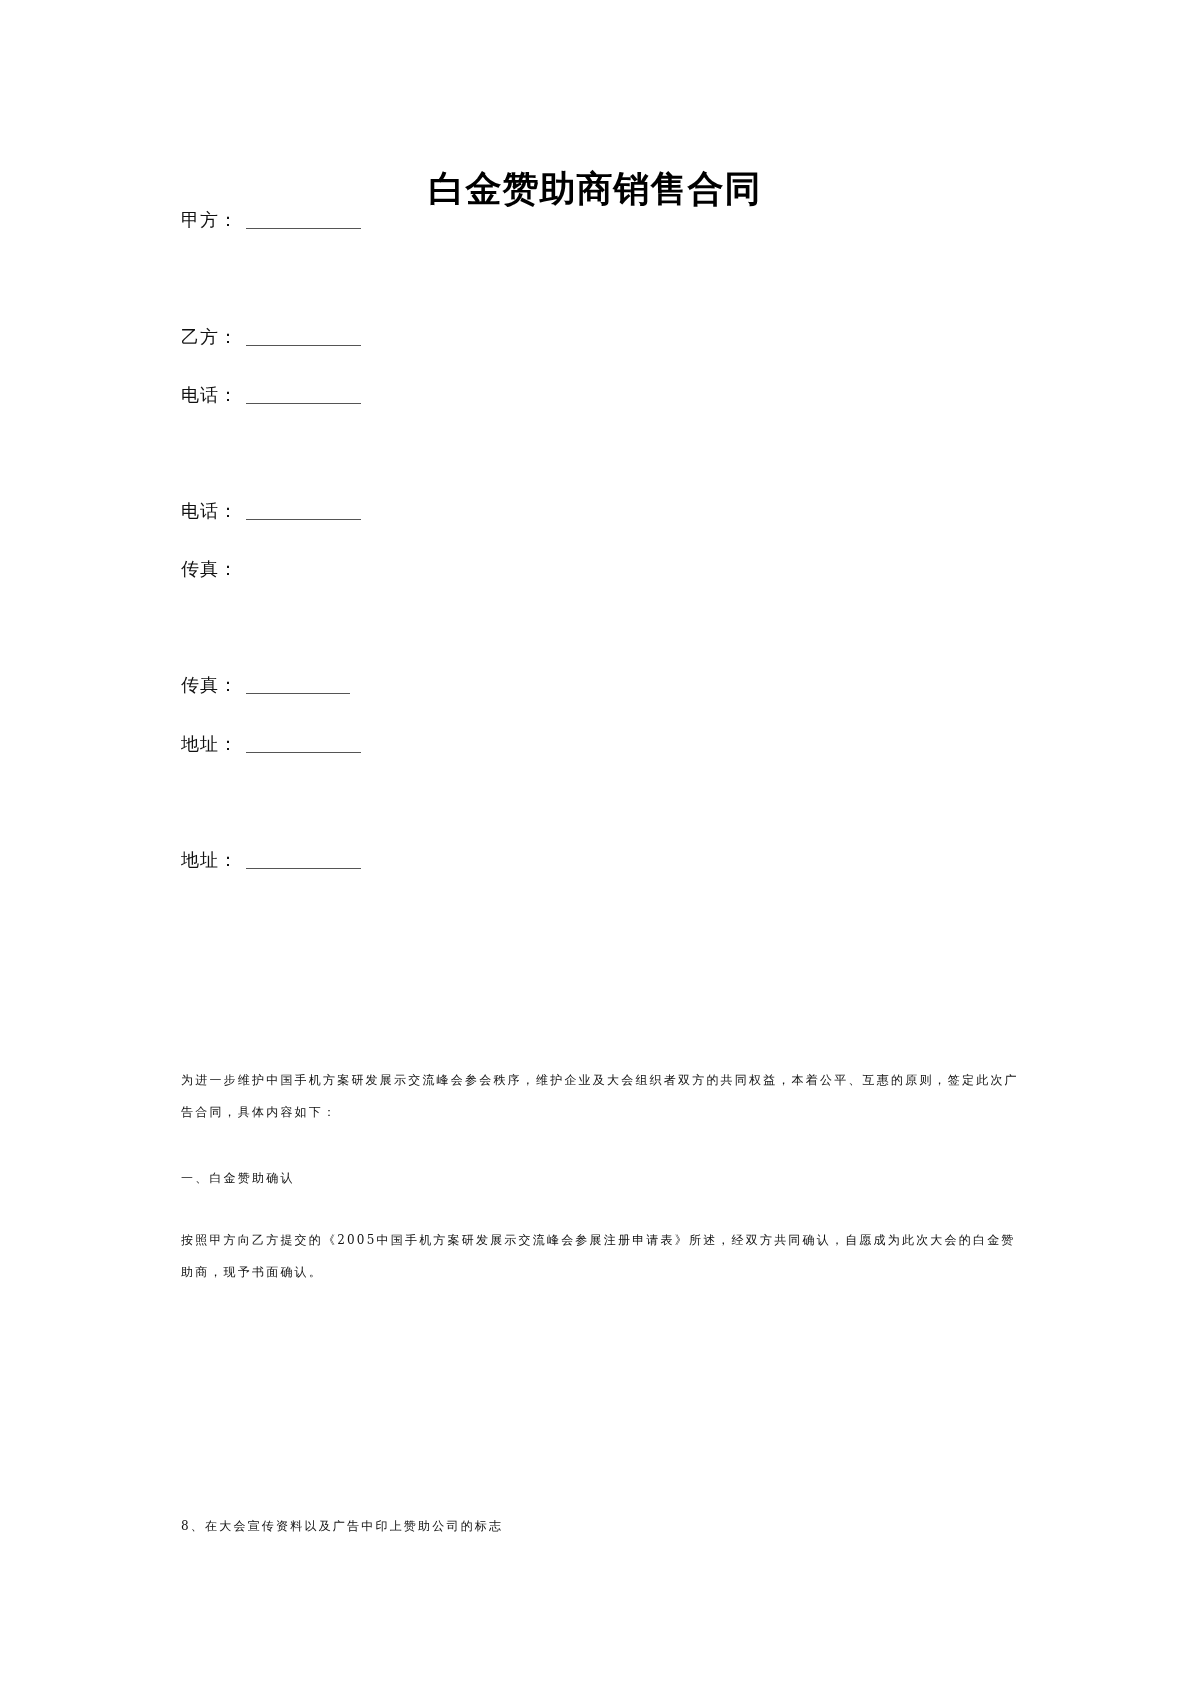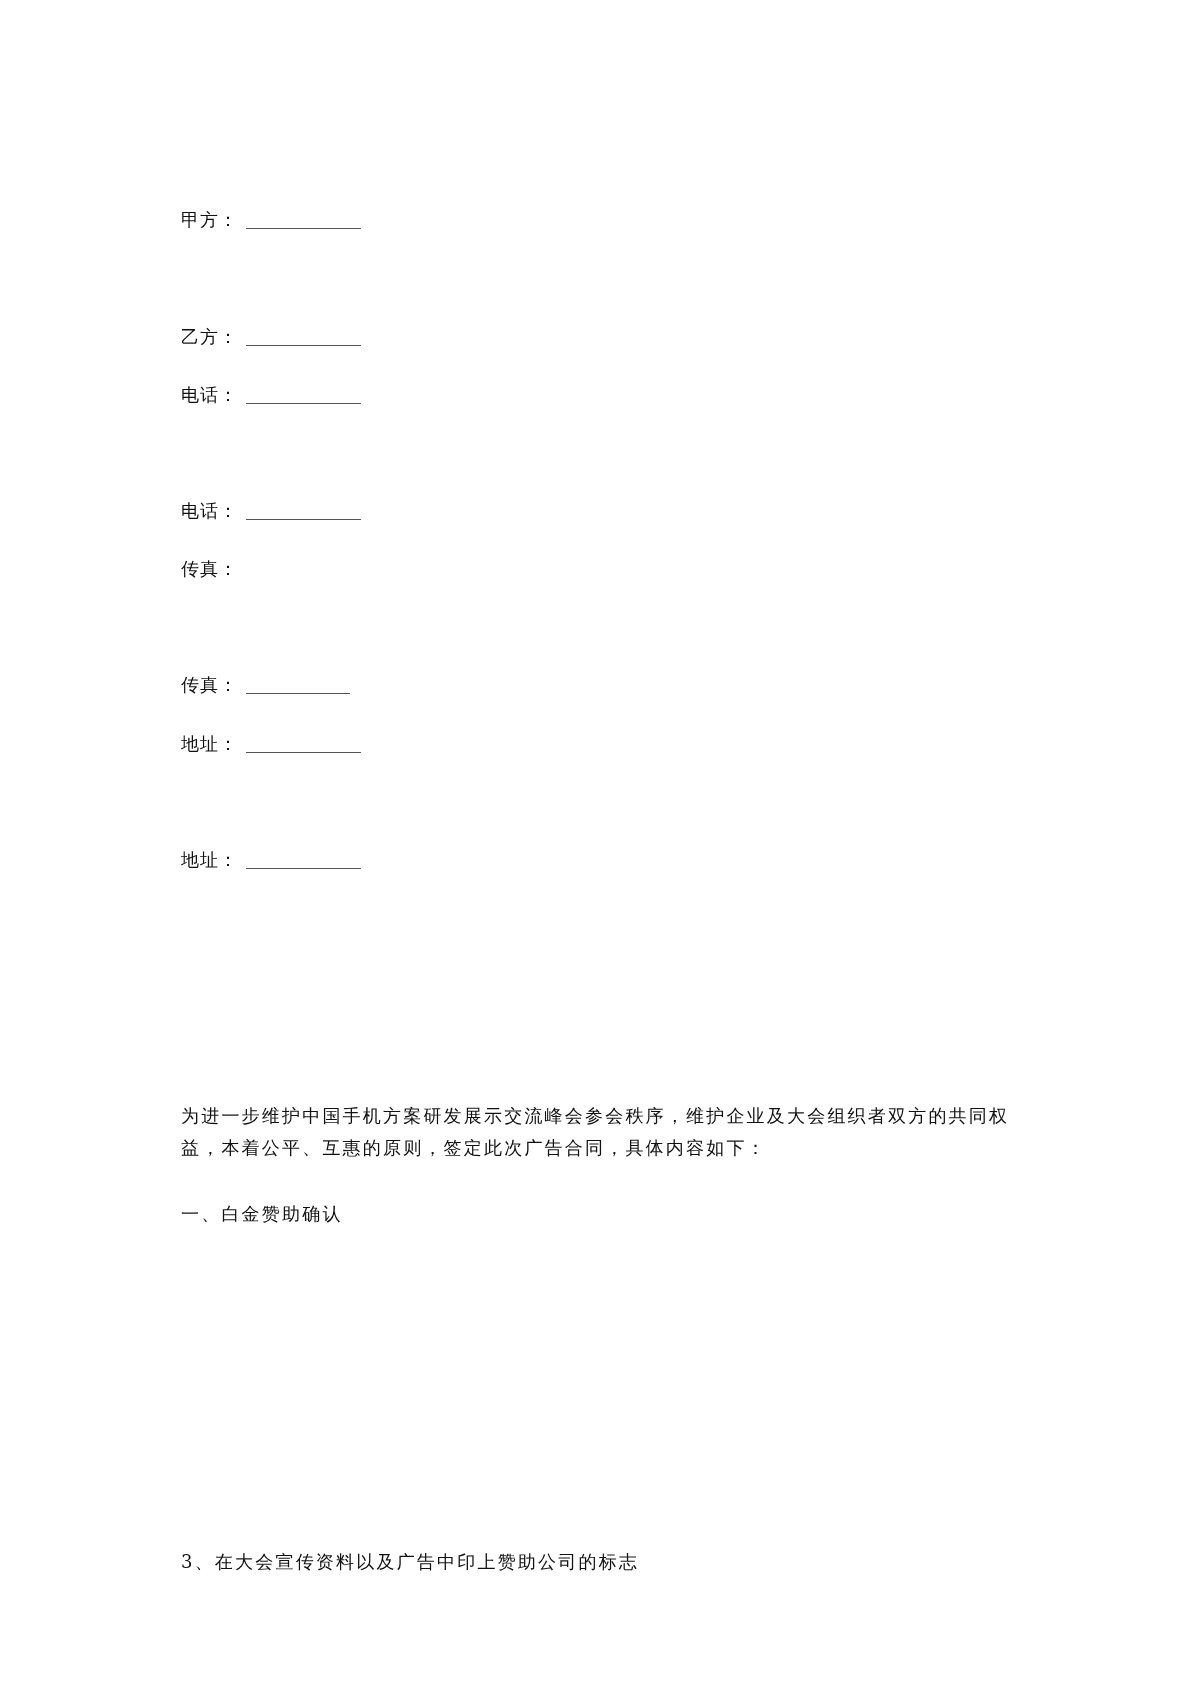--- a/index.html
+++ b/index.html
@@ -54,32 +54,32 @@
       margin-bottom: 3px;
       width: 115px;
     }
     .field .line.short {
       width: 104px;
     }
     .para {
       position: absolute;
       left: 181px;
       width: 840px;
-      font-size: 18px;
+      font-size: 12px;
       line-height: 32px;
       letter-spacing: 2.2px;
       color: #111;
-      margin-top: 36px;
     }
   </style>
 </head>
 <body>
 
 <div class="page">
 
+  <div class="title">白金赞助商销售合同</div>
 
   <div class="field" style="top:208px;text-align:right;">
     <span class="label">甲方：</span>
     <span class="line"></span>
   </div>
 
   <div class="field" style="top:325px;justify-content:flex-end;">
     <span class="label">乙方：</span>
     <span class="line"></span>
   </div>
@@ -110,19 +110,20 @@
 
   <div class="field" style="top:848px;">
     <span class="label">地址：</span>
     <span class="line"></span>
   </div>
 
   <div class="para" style="top:1064px;">为进一步维护中国手机方案研发展示交流峰会参会秩序，维护企业及大会组织者双方的共同权益，本着公平、互惠的原则，签定此次广告合同，具体内容如下：</div>
 
   <div class="para" style="top:1162px;">一、白金赞助确认</div>
 
+  <div class="para" style="top:1224px;">按照甲方向乙方提交的《2005中国手机方案研发展示交流峰会参展注册申请表》所述，经双方共同确认，自愿成为此次大会的白金赞助商，现予书面确认。</div>
 
 
 
 
-  <div class="para" style="top:1510px;">3、在大会宣传资料以及广告中印上赞助公司的标志</div>
+  <div class="para" style="top:1510px;">8、在大会宣传资料以及广告中印上赞助公司的标志</div>
 
 </div>
 
 </body></html>

